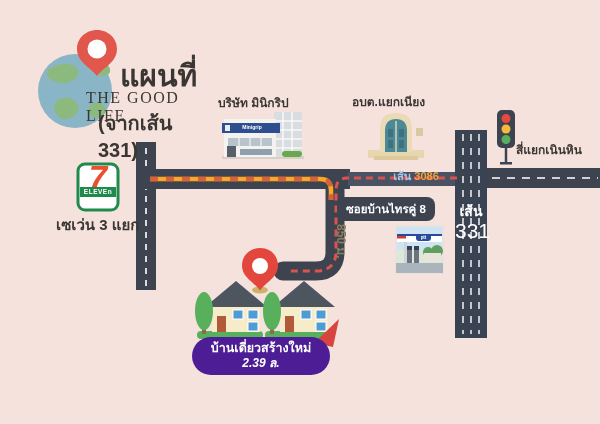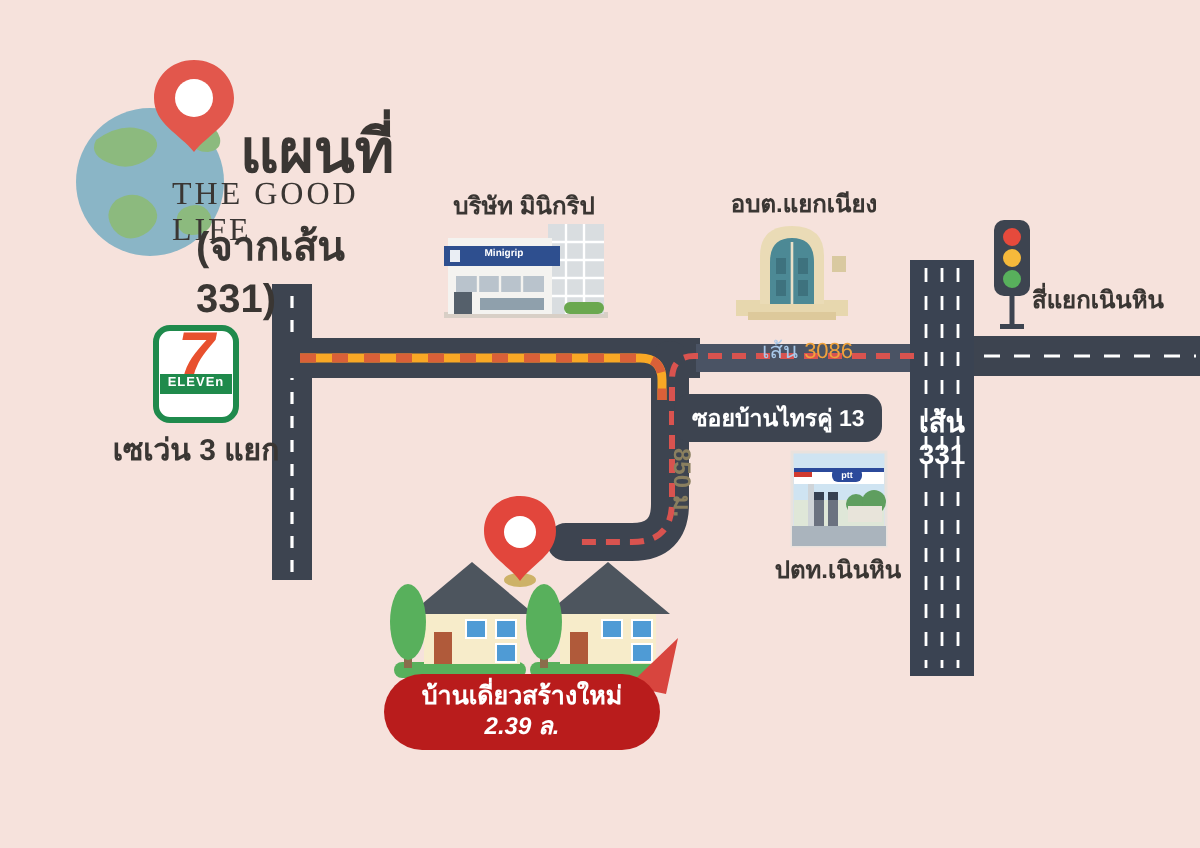--- a/index.html
+++ b/index.html
@@ -8,37 +8,37 @@
     background:#f6e2dc;
     font-family:"Liberation Sans","DejaVu Sans",sans-serif;
     color:#3a3633;
   }
   #map-art{position:absolute;left:0;top:0;z-index:1;}
   .txt{position:absolute;z-index:2;}
   .title-th{left:120px;top:52px;width:80px;font-size:30px;font-weight:700;}
   .title-en{left:86px;top:89px;width:130px;font-size:16px;letter-spacing:1.5px;
             font-family:"Liberation Serif","DejaVu Serif",serif;}
   .title-from{left:98px;top:107px;width:110px;font-size:20px;font-weight:800;}
-  .lbl{font-weight:700;font-size:12px;text-align:center;}
+  .lbl{font-weight:700;font-size:12px;}
   .company-lbl{left:218px;top:93px;width:88px;}
   .sao-lbl{left:352px;top:92px;width:100px;}
   .intersection-lbl{left:516px;top:140px;width:90px;text-align:left;}
   .seven-lbl{left:56px;top:213px;width:84px;font-size:15px;}
   .ptt-lbl{left:386px;top:275px;width:66px;}
-  .r3086{left:381px;top:170px;width:70px;font-size:11px;font-weight:400;line-height:12px;}
+  .r3086{left:381px;top:170px;width:70px;font-size:11px;font-weight:700;text-align:center;line-height:12px;}
   .r3086 .pfx{color:#a9c9ea;}
   .r3086 .num{color:#f0a23c;}
   .r331{left:455px;top:203px;width:32px;text-align:center;color:#fff;line-height:1.15;}
   .r331 .pfx{font-size:14px;font-weight:800;}
-  .r331 .num{font-size:14px;font-weight:700;}
+  .r331 .num{font-size:21px;font-weight:400;}
   .soi-chip{left:337px;top:197px;background:#3d4450;color:#fff;border-radius:8px;
             padding:3px 9px;font-size:11.5px;font-weight:700;white-space:nowrap;}
   .distance{left:351px;top:224px;width:60px;font-size:12px;font-weight:700;color:#8a7f5f;
             transform:rotate(90deg);transform-origin:0 0;white-space:nowrap;}
-  .bubble{left:192px;top:337px;width:138px;height:38px;background:#b91c1c;border-radius:19px;
+  .bubble{left:192px;top:337px;width:138px;height:38px;background:#4c1d95;border-radius:19px;
           color:#fff;text-align:center;display:flex;flex-direction:column;justify-content:center;line-height:1.25;}
   .bubble .l1{font-size:12.5px;font-weight:700;}
   .bubble .l2{font-size:12px;font-weight:800;font-style:italic;}
   .mini-sign{left:231px;top:124px;width:42px;font-size:5px;color:#fff;text-align:center;font-weight:700;}
   .ptt-logo{left:416px;top:234px;width:15px;height:7px;background:#2b4a9b;border-radius:3px;
             color:#fff;font-size:4.5px;font-weight:700;text-align:center;line-height:7px;}
   .seven-7{left:82px;top:160px;width:32px;text-align:center;font-size:33px;font-weight:900;
            font-style:italic;color:#e8502e;line-height:1.1;}
   .seven-band{left:80px;top:187px;width:36px;height:10px;background:#1f8a4c;color:#fff;
               font-size:6.5px;font-weight:700;text-align:center;line-height:10px;letter-spacing:.5px;}
@@ -207,24 +207,23 @@
 
   <div class="txt seven-7">7</div>
   <div class="txt seven-band">ELEVEn</div>
   <div class="txt lbl seven-lbl">เซเว่น 3 แยก</div>
 
   <div class="txt r3086">
     <span class="pfx">เส้น</span>
     <span class="num">3086</span>
   </div>
 
-  <div class="txt soi-chip">ซอยบ้านไทรคู่ 13</div>
+  <div class="txt soi-chip">ซอยบ้านไทรคู่ 8</div>
   <div class="txt distance">850 ม.</div>
 
-  <div class="txt lbl ptt-lbl">ปตท.เนินหิน</div>
   <div class="txt ptt-logo">ptt</div>
 
   <div class="txt r331">
     <div class="pfx">เส้น</div>
     <div class="num">331</div>
   </div>
 
   <div class="txt bubble">
     <div class="l1">บ้านเดี่ยวสร้างใหม่</div>
     <div class="l2">2.39 ล.</div>

